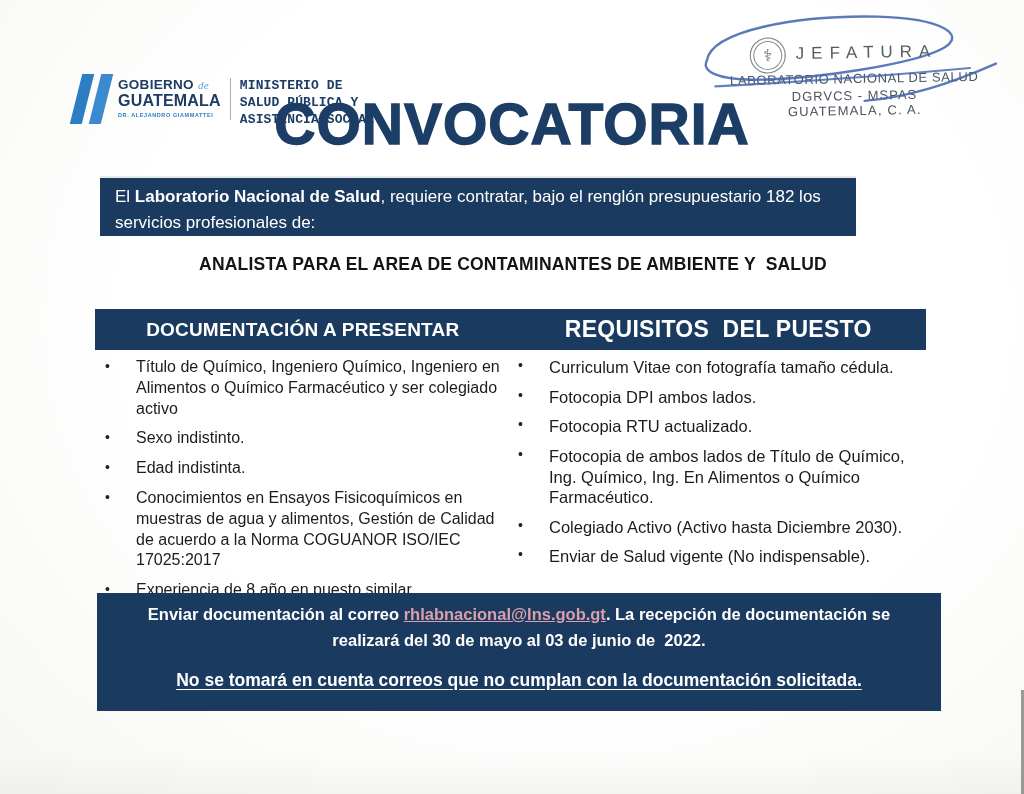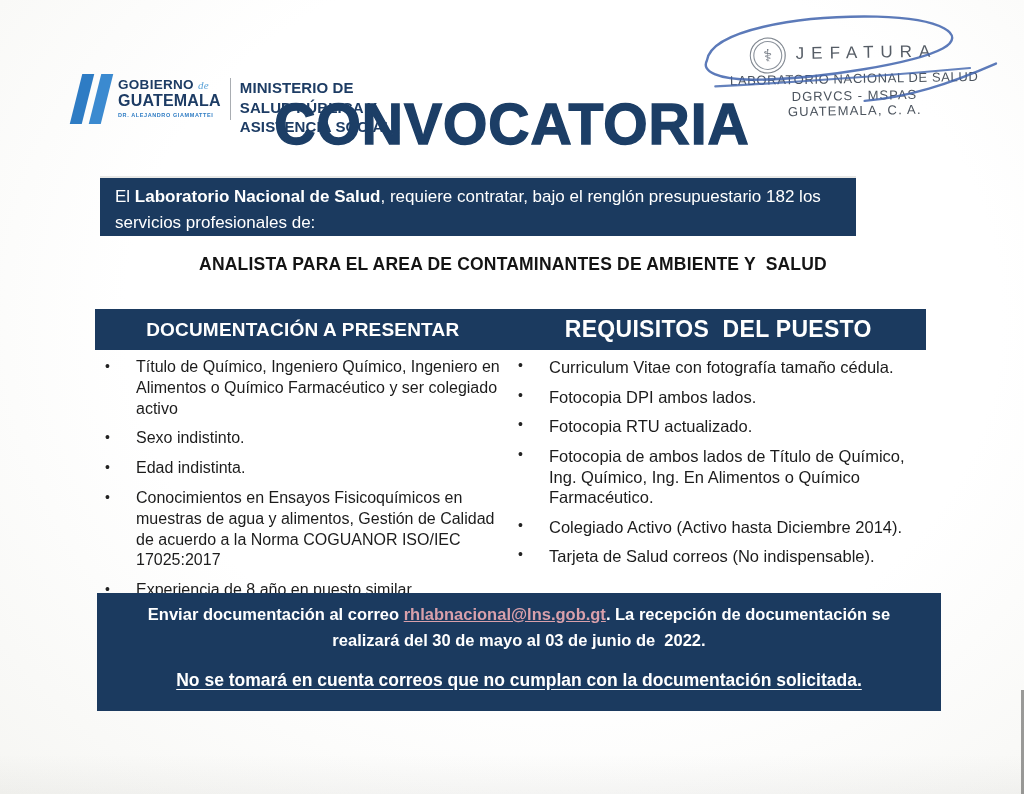--- a/index.html
+++ b/index.html
@@ -22,21 +22,21 @@
   .logo{position:absolute;left:76px;top:72px;display:flex;align-items:flex-start;}
   .logo-bars{display:flex;gap:7px;margin-top:2px;margin-right:11px;}
   .logo-bar{width:12px;height:50px;background:var(--logo-blue);transform:skewX(-14deg);}
   .logo-bar.b2{background:#3b8ad0;}
   .gob-block{padding-top:6px;}
   .gob-line1{font-size:13.5px;font-weight:800;color:#1d3c64;letter-spacing:.3px;line-height:1.05;}
   .gob-de{font-size:11px;font-weight:400;font-style:italic;color:#5aa2d8;font-family:"Liberation Serif",serif;}
   .gob-line2{font-size:16px;font-weight:800;color:#1d3c64;letter-spacing:.2px;line-height:1.1;}
   .gob-sub{font-size:5.5px;font-weight:700;color:#2e7cc4;letter-spacing:.6px;margin-top:2px;}
   .logo-divider{width:1px;height:42px;background:#a9adb2;margin:6px 9px 0 9px;}
-  .min-block{padding-top:6px;font-size:15px;font-weight:700;color:#1d3c64;line-height:1.3;letter-spacing:.1px;}
+  .min-block{padding-top:6px;font-size:13px;font-weight:700;color:#1d3c64;line-height:1.3;letter-spacing:.1px;font-family:Liberation Mono, monospace;}
   
   .stamp{position:absolute;left:690px;top:10px;width:330px;height:115px;transform:rotate(-1deg);}
   .stamp svg{position:absolute;left:0;top:0;}
   .seal{position:absolute;left:60px;top:26px;width:36px;height:36px;border:1.6px solid #7c838c;
         border-radius:50%;display:flex;align-items:center;justify-content:center;
         box-shadow:inset 0 0 0 2.5px #fff, inset 0 0 0 3.6px #8b929b;color:#6b727c;font-size:17px;}
   .stamp-title{position:absolute;left:106px;top:33px;font-size:17px;letter-spacing:7px;
         color:#565d66;font-weight:500;}
   .stamp-l2{position:absolute;left:14px;top:61px;width:300px;text-align:center;
         font-size:13px;color:var(--stamp-ink);letter-spacing:.6px;}
@@ -165,25 +165,25 @@
     <div class="bullet-item">
       <span class="bullet-dot">•</span>
       <span class="bullet-text">Fotocopia RTU actualizado.</span>
     </div>
     <div class="bullet-item">
       <span class="bullet-dot">•</span>
       <span class="bullet-text">Fotocopia de ambos lados de Título de Químico, Ing. Químico, Ing. En Alimentos o Químico Farmacéutico.</span>
     </div>
     <div class="bullet-item">
       <span class="bullet-dot">•</span>
-      <span class="bullet-text">Colegiado Activo (Activo hasta Diciembre 2014).</span>
+      <span class="bullet-text">Colegiado Activo (Activo hasta Diciembre 2030).</span>
     </div>
     <div class="bullet-item">
       <span class="bullet-dot">•</span>
-      <span class="bullet-text">Tarjeta de Salud correos (No indispensable).</span>
+      <span class="bullet-text">Enviar de Salud vigente (No indispensable).</span>
     </div>
   </div>
 
   <div class="footer-block">
     <div class="send-line"><span>Enviar documentación al correo </span><span class="email-link">rhlabnacional@lns.gob.gt</span><span>. La recepción de documentación se realizará del 30 de mayo al 03 de junio de  2022.</span></div>
     <div class="warning-line"><span>No se tomará en cuenta correos que no cumplan con la documentación solicitada.</span></div>
   </div>
 
   <div class="scan-edge-right"></div>
   <div class="scan-shade-bottom"></div>

